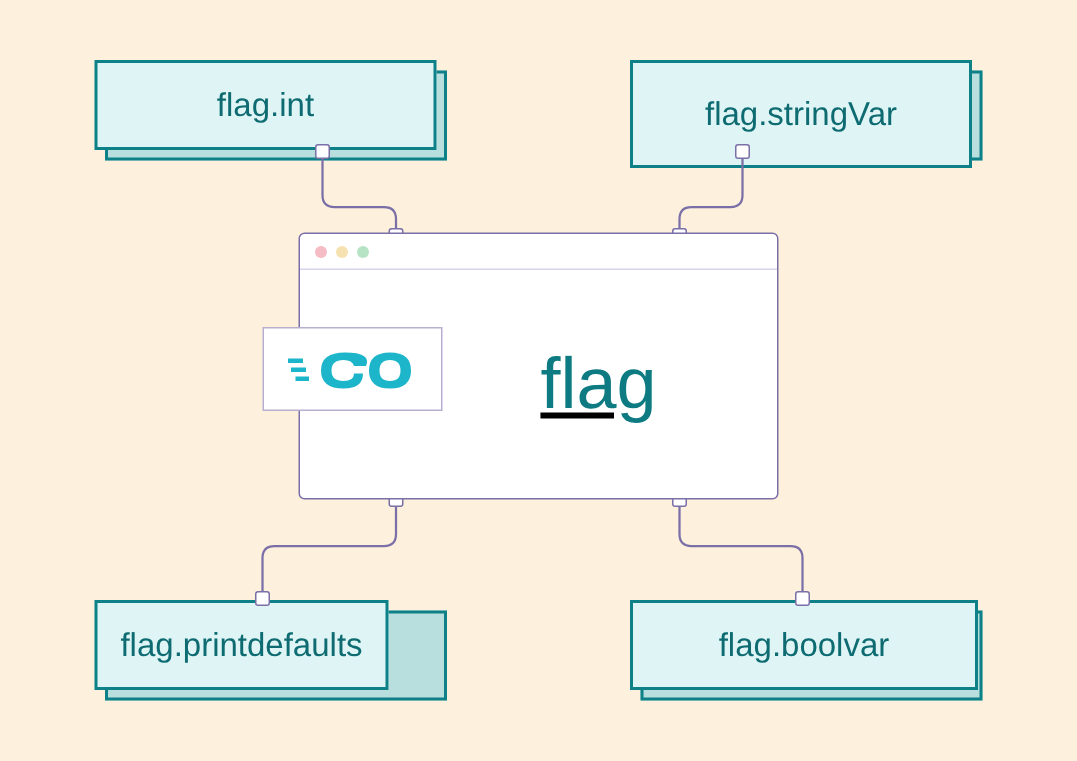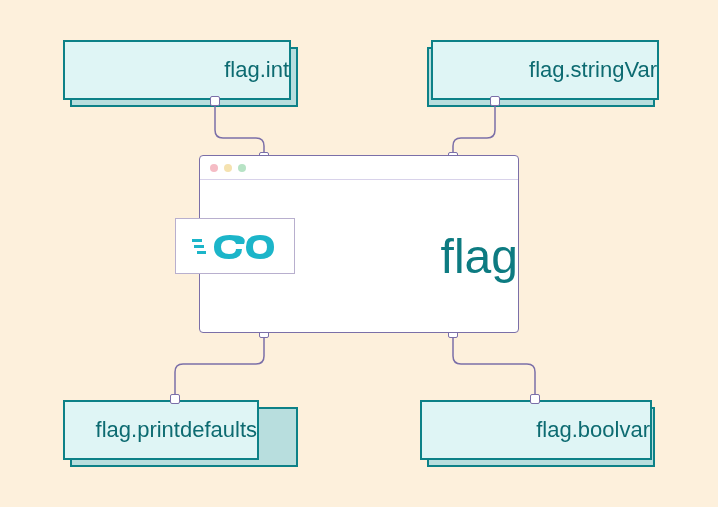--- a/index.html
+++ b/index.html
@@ -10,21 +10,21 @@
       position: relative;
       font-family: -apple-system, BlinkMacSystemFont, "Segoe UI", sans-serif;
       overflow: hidden;
     }
     .node {
       position: absolute;
       background: #dff5f5;
       border: 2px solid #0d8187;
       display: flex;
       align-items: center;
-      justify-content: flex-end;
+      justify-content: center;
       font-size: 22px;
       color: #0d6b71;
       font-weight: 400;
     }
     .node-shadow {
       position: absolute;
       background: #b8dede;
       border: 2px solid #0d8187;
     }
     .window {
@@ -45,23 +45,24 @@
       padding-left: 10px;
       gap: 6px;
     }
     .dot { width: 8px; height: 8px; border-radius: 50%; }
     .dot-r { background: #f5bcc5; }
     .dot-y { background: #f5e2b0; }
     .dot-g { background: #b7e3c5; }
     .window-body {
       display: flex;
       align-items: center;
-      justify-content: flex-end;
+      justify-content: center;
       height: calc(100% - 24px);
       gap: 12px;
+      text-decoration: underline;
     }
     .go-logo-box {
       position: absolute;
       left: 175px;
       top: 218px;
       width: 120px;
       height: 56px;
       background: #ffffff;
       border: 1.5px solid #b8afce;
       display: flex;
@@ -91,21 +92,21 @@
   </style>
 </head>
 <body>
 
 <div class="node-shadow" style="left:70px; top:47px; width:228px; height:60px;"></div>
 <div class="node" style="left:63px; top:40px; width:228px; height:60px;">
   <span>flag.int</span>
 </div>
 
 <div class="node-shadow" style="left:427px; top:47px; width:228px; height:60px;"></div>
-<div class="node" style="left:420px; top:40px; width:228px; height:60px;margin-left:11px;">
+<div class="node" style="left:420px; top:40px; width:228px; height:72px;">
   <span>flag.stringVar</span>
 </div>
 
 <div class="node-shadow" style="left:70px; top:407px; width:228px; height:60px;"></div>
 <div class="node" style="left:63px; top:400px; width:196px; height:60px;">
   <span>flag.printdefaults</span>
 </div>
 
 <div class="node-shadow" style="left:427px; top:407px; width:228px; height:60px;"></div>
 <div class="node" style="left:420px; top:400px; width:232px; height:60px;">

